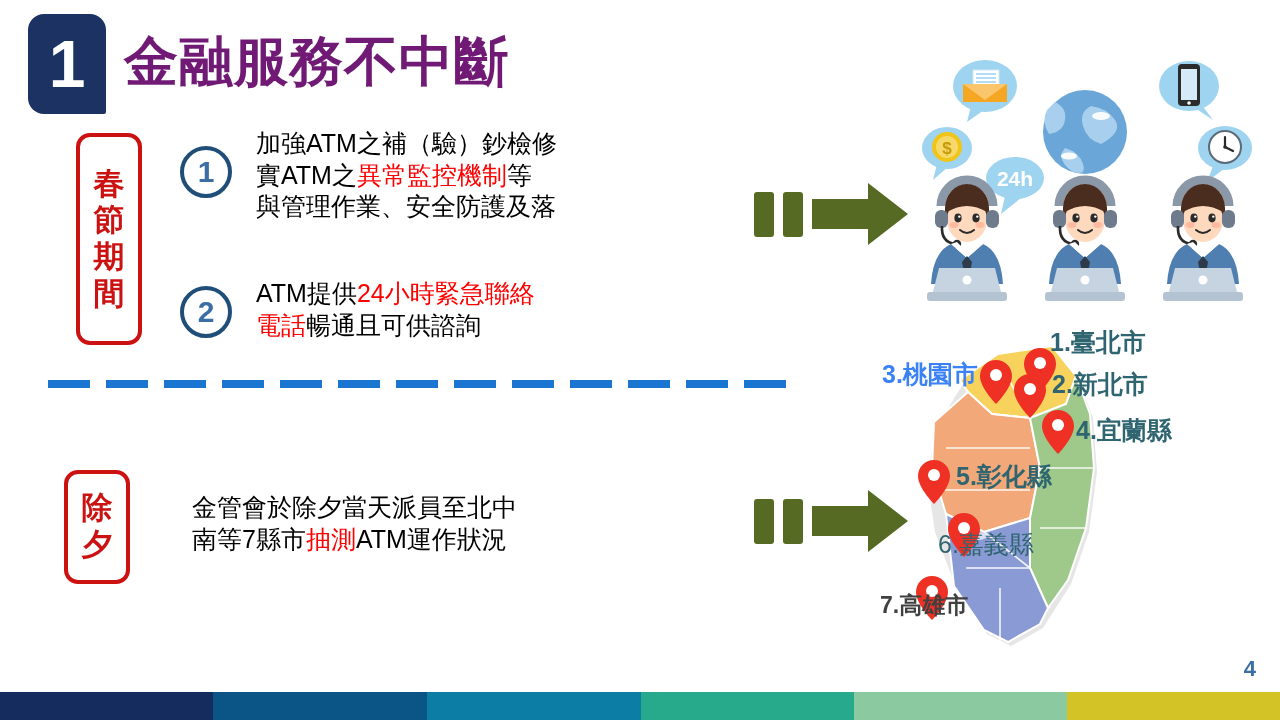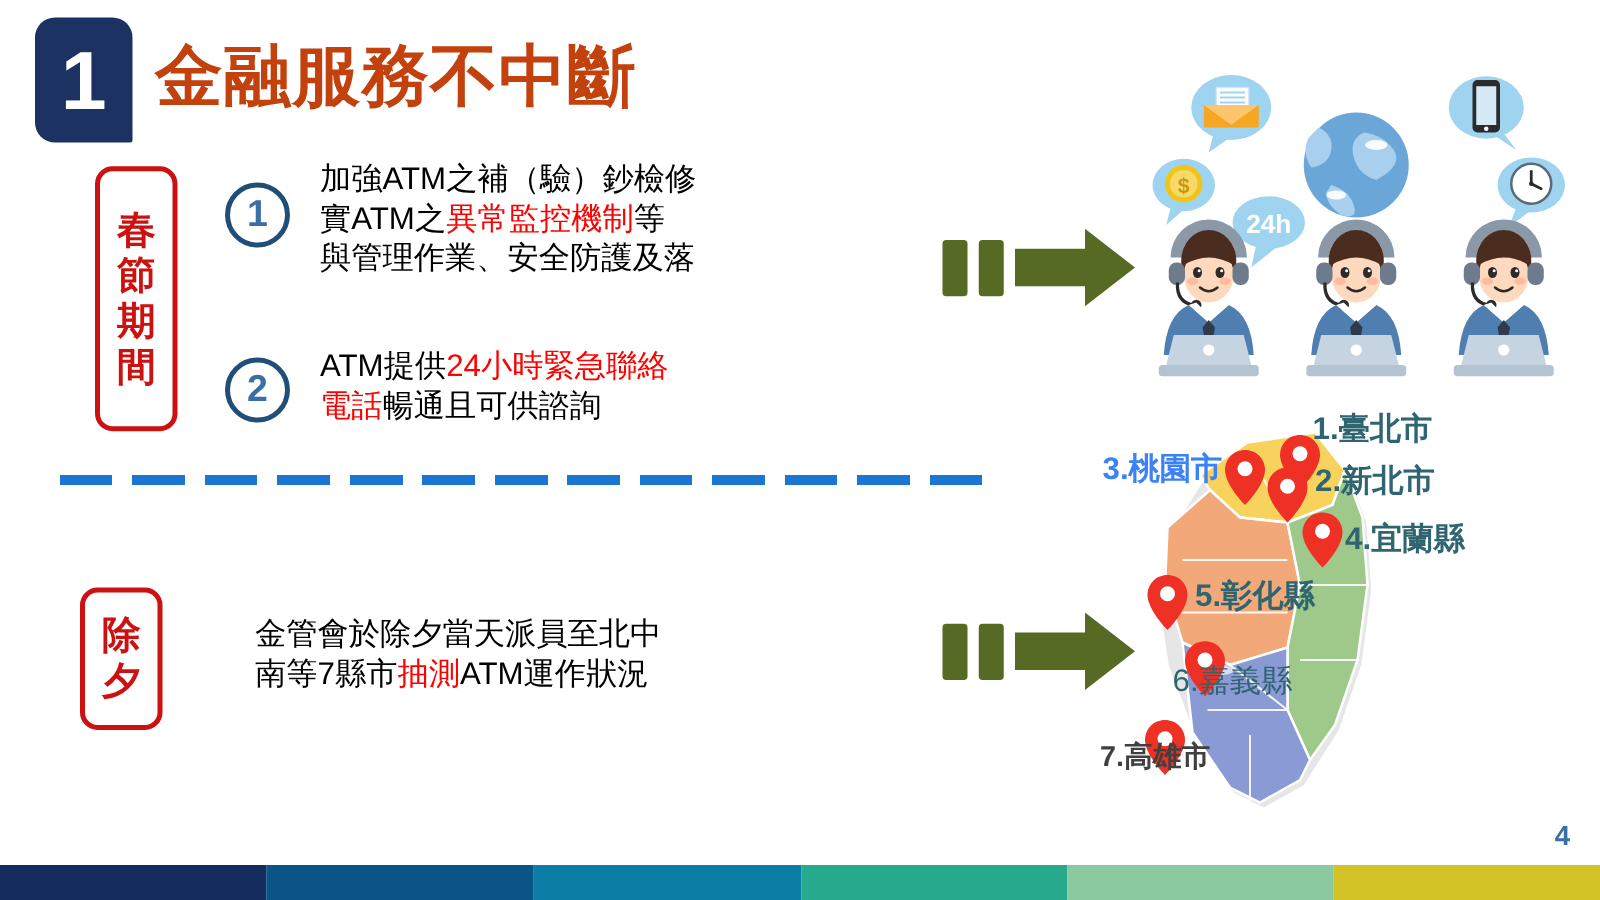--- a/index.html
+++ b/index.html
@@ -38,21 +38,21 @@
     display: flex;
     align-items: center;
     justify-content: center;
     line-height: 1;
     letter-spacing: 0;
   }
   #title {
     margin-left: 18px;
     font-size: 54px;
     font-weight: bold;
-    color: #c2410c;
+    color: #701a75;
     letter-spacing: 1px;
     white-space: nowrap;
     line-height: 1;
     padding-bottom: 6px;
   }
 
   
   .tag-box {
     position: absolute;
     border: 4px solid #cc1111;
@@ -203,21 +203,21 @@
     </div>
   </div>
 
   <div id="divider"></div>
 
   <div class="tag-box" style="left:64px; top:470px; width:66px; height:114px;">
     <span>除</span>
     <span>夕</span>
   </div>
 
-  <div class="body-text" style="left:204px; top:492px; width:540px;">
+  <div class="body-text" style="left:192px; top:492px; width:540px;">
     <div>
       <span>金管會於除夕當天派員至北中</span>
     </div>
     <div>
       <span>南等7縣市</span><span class="hl">抽測</span><span>ATM運作狀況</span>
     </div>
   </div>
 
   <div class="arrow-group" style="left:754px; top:183px;">
     <div class="arrow-dash"></div>

